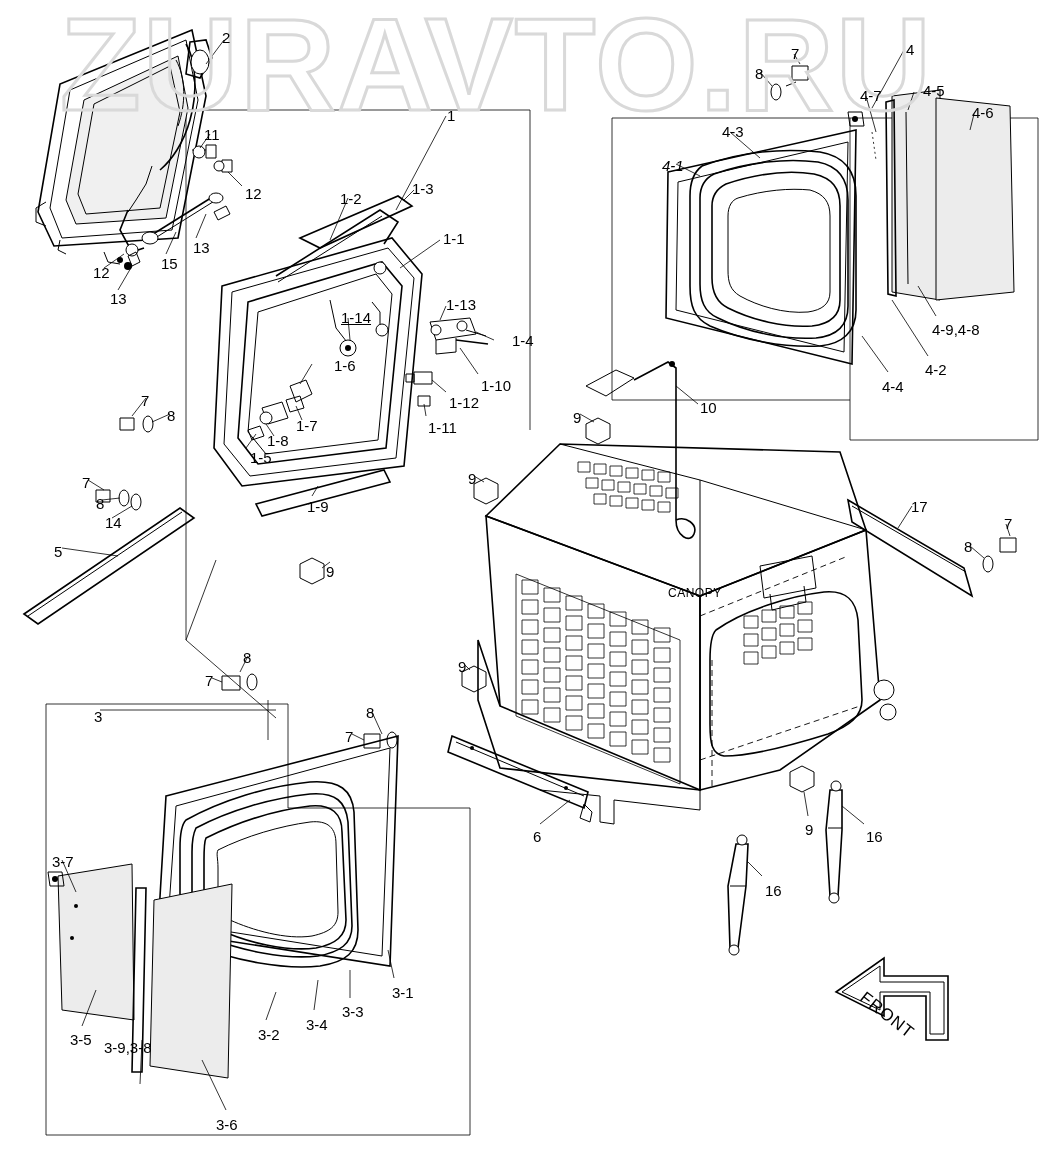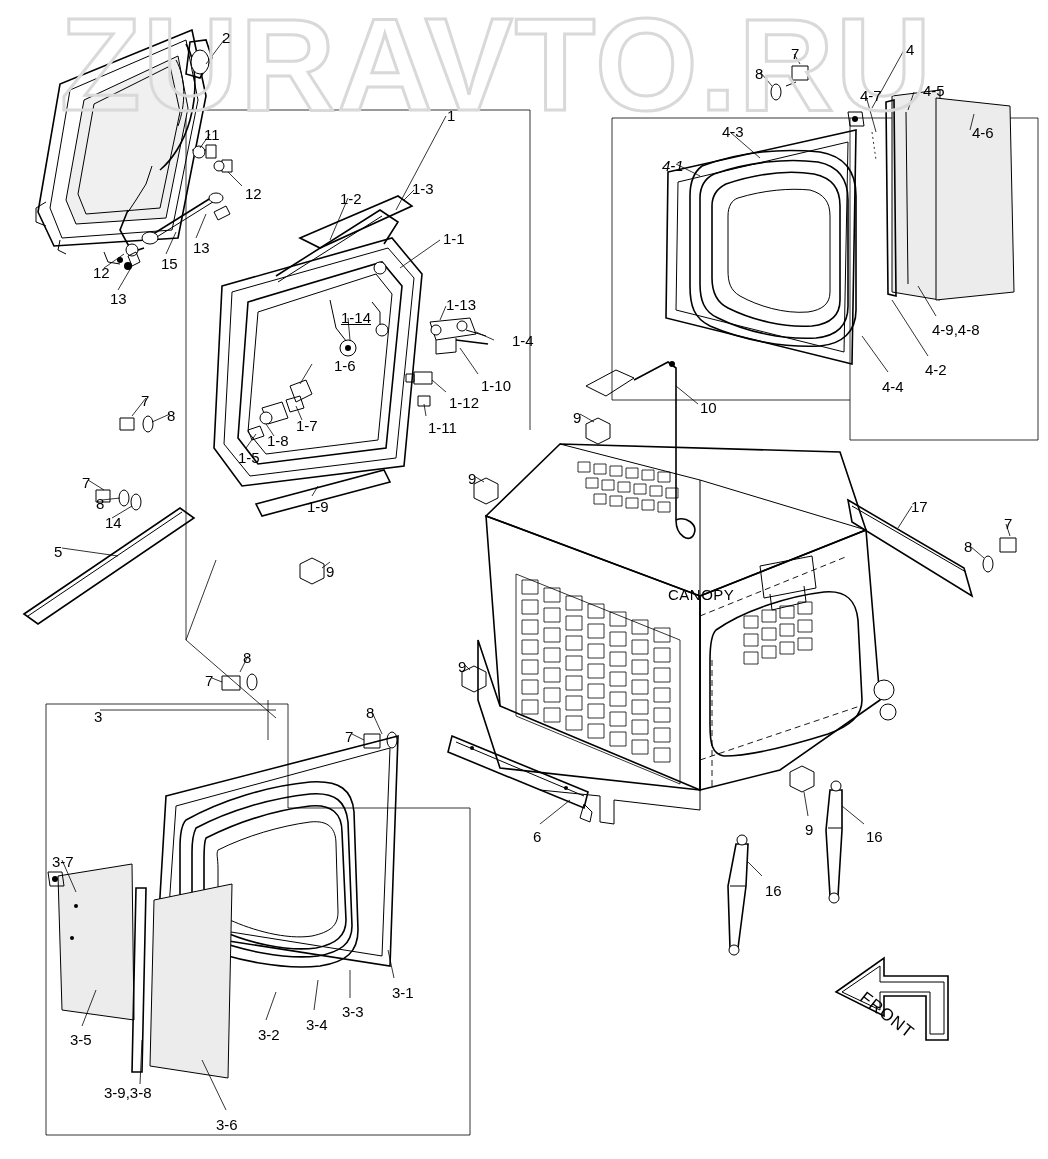--- a/index.html
+++ b/index.html
@@ -3,21 +3,21 @@
 <meta charset="utf-8">
 <style>
   html,body{margin:0;padding:0;background:#ffffff;}
   body{width:1048px;height:1159px;position:relative;overflow:hidden;
        font-family:"Liberation Sans", sans-serif;color:#000;}
   #sheet{position:absolute;left:0;top:0;width:828px;height:1159px;}
   .wm{position:absolute;left:0;top:0;width:1048px;height:1159px;pointer-events:none;}
   .wm-text{font-family:"Liberation Sans", sans-serif;font-weight:bold;
            font-size:132px;fill:none;stroke:#d9d9d9;stroke-width:3px;letter-spacing:2px;}
   .lbl{position:absolute;font-size:15px;line-height:15px;white-space:nowrap;}
-  .canopy-lbl{position:absolute;font-size:15px;letter-spacing:.5px;}
+  .canopy-lbl{position:absolute;font-size:12px;letter-spacing:.5px;}
   svg{overflow:visible;}
   .ln{stroke:#000;stroke-width:1;fill:none;}
   .ln2{stroke:#000;stroke-width:1.6;fill:none;}
   .thin{stroke:#000;stroke-width:.8;fill:none;}
   .dash{stroke:#000;stroke-width:.9;fill:none;stroke-dasharray:6 4;}
   .dot{stroke:#000;stroke-width:.8;fill:none;stroke-dasharray:2 3;}
   .glass{fill:#f0f0f0;stroke:#000;stroke-width:1;}
   .glass2{fill:#ececec;stroke:#000;stroke-width:1;}
   .white{fill:#fff;stroke:#000;stroke-width:1;}
   .blk{fill:#000;}
@@ -364,59 +364,59 @@
       <div class="lbl" style="left: 443px; top: 231px;">1-1</div>
       <div class="lbl" style="left: 446px; top: 297px;">1-13</div>
       <div class="lbl" style="left: 341px; top: 310px; text-decoration: underline;">1-14</div>
       <div class="lbl" style="left: 497px; top: 333px; margin-left: 15px;">1-4</div>
       <div class="lbl" style="left: 305px; top: 358px; margin-left: 29px;">1-6</div>
       <div class="lbl" style="left: 481px; top: 378px;">1-10</div>
       <div class="lbl" style="left: 449px; top: 395px;">1-12</div>
       <div class="lbl" style="left: 296px; top: 418px;">1-7</div>
       <div class="lbl" style="left: 428px; top: 420px;">1-11</div>
       <div class="lbl" style="left: 267px; top: 433px;">1-8</div>
-      <div class="lbl" style="left: 238px; top: 450px;">1-5</div>
+      <div class="lbl" style="left: 250px; top: 450px;">1-5</div>
       <div class="lbl" style="left: 307px; top: 499px;">1-9</div>
       <div class="lbl" style="left: 141px; top: 393px;">7</div>
       <div class="lbl" style="left: 167px; top: 408px;">8</div>
       <div class="lbl" style="left: 82px; top: 475px;">7</div>
       <div class="lbl" style="left: 96px; top: 496px;">8</div>
       <div class="lbl" style="left: 105px; top: 515px;">14</div>
       <div class="lbl" style="left: 54px; top: 544px;">5</div>
       <div class="lbl" style="left: 326px; top: 564px;">9</div>
       <div class="lbl" style="left: 468px; top: 471px;">9</div>
       <div class="lbl" style="left: 573px; top: 410px;">9</div>
       <div class="lbl" style="left: 700px; top: 400px;">10</div>
       <div class="lbl" style="left: 906px; top: 42px;">4</div>
       <div class="lbl" style="left: 791px; top: 46px;">7</div>
       <div class="lbl" style="left: 755px; top: 66px;">8</div>
       <div class="lbl" style="left: 860px; top: 88px;">4-7</div>
       <div class="lbl" style="left: 911px; top: 83px; margin-left: 12px;">4-5</div>
-      <div class="lbl" style="left: 972px; top: 105px; margin-top: 20px;">4-6</div>
+      <div class="lbl" style="left: 972px; top: 105px;">4-6</div>
       <div class="lbl" style="left: 722px; top: 124px;">4-3</div>
       <div class="lbl" style="left: 662px; top: 158px; font-style: italic;">4-1</div>
       <div class="lbl" style="left: 932px; top: 322px;">4-9,4-8</div>
       <div class="lbl" style="left: 925px; top: 362px;">4-2</div>
       <div class="lbl" style="left: 882px; top: 379px;">4-4</div>
       <div class="lbl" style="left: 911px; top: 499px;">17</div>
       <div class="lbl" style="left: 1004px; top: 516px;">7</div>
       <div class="lbl" style="left: 964px; top: 539px;">8</div>
       <div class="lbl" style="left: 458px; top: 659px;">9</div>
       <div class="lbl" style="left: 366px; top: 705px;">8</div>
       <div class="lbl" style="left: 345px; top: 729px;">7</div>
       <div class="lbl" style="left: 533px; top: 829px;">6</div>
       <div class="lbl" style="left: 805px; top: 822px;">9</div>
       <div class="lbl" style="left: 866px; top: 829px;">16</div>
       <div class="lbl" style="left: 765px; top: 883px;">16</div>
       <div class="lbl" style="left: 243px; top: 650px;">8</div>
       <div class="lbl" style="left: 205px; top: 673px;">7</div>
       <div class="lbl" style="left: 94px; top: 709px;">3</div>
       <div class="lbl" style="left: 52px; top: 854px;">3-7</div>
       <div class="lbl" style="left: 70px; top: 1032px;">3-5</div>
-      <div class="lbl" style="left: 104px; top: 1040px; margin-top: 45px;">3-9,3-8</div>
+      <div class="lbl" style="left: 104px; top: 1040px;">3-9,3-8</div>
       <div class="lbl" style="left: 216px; top: 1117px;">3-6</div>
       <div class="lbl" style="left: 258px; top: 1027px;">3-2</div>
       <div class="lbl" style="left: 306px; top: 1017px;">3-4</div>
       <div class="lbl" style="left: 342px; top: 1004px;">3-3</div>
       <div class="lbl" style="left: 392px; top: 985px;">3-1</div>
     </div>
 
 </div>
 
 </body></html>

